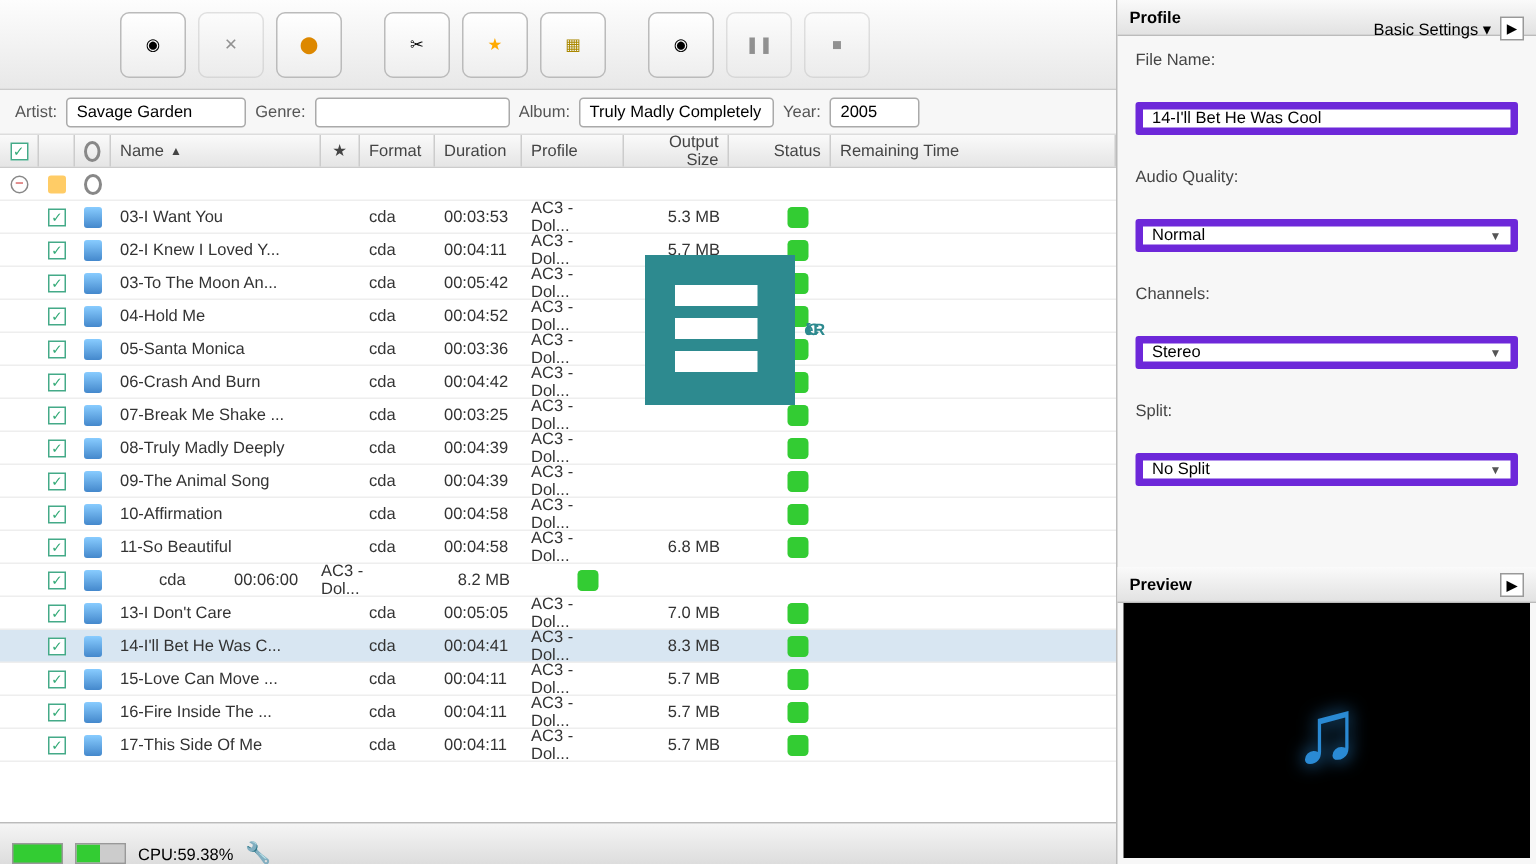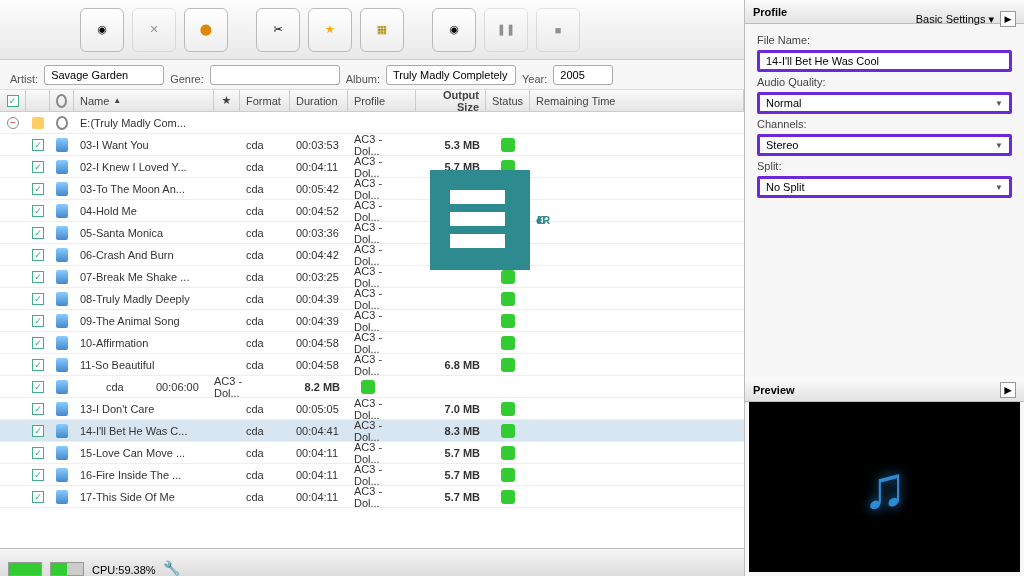--- a/index.html
+++ b/index.html
@@ -2,61 +2,61 @@
 <html><head>
 <meta charset="utf-8">
 <style>
 * { margin: 0; padding: 0; box-sizing: border-box; font-family: Arial, sans-serif; font-size: 11px; }
 body { background: #f0f0f0; width: 1024px; height: 576px; overflow: hidden; display: flex; }
 .main { flex: 1; display: flex; flex-direction: column; background: #fff; }
 .toolbar { height: 60px; background: linear-gradient(#fdfdfd,#e8e8e8); display: flex; align-items: center; padding: 0 80px; gap: 8px; border-bottom: 1px solid #ccc; }
 .tbtn { width: 44px; height: 44px; border: 1px solid #bbb; border-radius: 6px; background: linear-gradient(#fff,#eee); display: flex; align-items: center; justify-content: center; font-size: 22px; cursor: pointer; }
 .tbtn.disabled { opacity: 0.4; }
 .tsep { width: 12px; }
-.meta { height: 30px; display: flex; align-items: flex-end; padding: 4px 10px; gap: 6px; background: #f7f7f7; border-bottom: 1px solid #ddd; }
+.meta { height: 30px; display: flex; align-items: center; padding: 4px 10px; gap: 6px; background: #f7f7f7; border-bottom: 1px solid #ddd; }
 .meta label { color: #555; }
 .meta input { border: 1px solid #aaa; border-radius: 3px; padding: 2px 6px; height: 20px; background: #fff; }
 .meta input.artist { width: 120px; }
 .meta input.genre { width: 130px; }
 .meta input.album { width: 130px; }
 .meta input.year { width: 60px; }
 .thead { height: 22px; display: flex; align-items: center; background: linear-gradient(#fafafa,#e5e5e5); border-bottom: 1px solid #ccc; }
 .th { border-right: 1px solid #ccc; padding: 0 6px; color: #444; display: flex; align-items: center; height: 100%; }
 .col-chk { width: 26px; justify-content: center; }
 .col-ic { width: 24px; justify-content: center; }
 .col-cd { width: 24px; justify-content: center; }
 .col-name { width: 140px; }
 .col-star { width: 26px; justify-content: center; }
 .col-fmt { width: 50px; }
 .col-dur { width: 58px; }
 .col-prof { width: 68px; }
-.col-out { width: 70px; text-align: right; justify-content: flex-end; font-weight: bold; }
-.col-stat { width: 44px; justify-content: center; }
+.col-out { width: 70px; text-align: right; justify-content: flex-end; }
+.col-stat { width: 44px; justify-content: center; margin-left: 24px; }
 .col-rem { flex: 1; }
 .tbody { flex: 1; overflow-y: auto; background: #fff; }
 .row { height: 22px; display: flex; align-items: center; border-bottom: 1px solid #eee; }
 .row.sel { background: #d8e6f2; }
 .row .td { padding: 0 6px; color: #333; display: flex; align-items: center; height: 100%; }
 .chk { width: 12px; height: 12px; border: 1px solid #4a8; background: #fff; display: inline-flex; align-items: center; justify-content: center; font-size: 9px; color: #3a7; }
 .fic { width: 14px; height: 14px; background: linear-gradient(#8cf,#48c); border-radius: 2px; display: inline-block; }
 .folder { width: 16px; height: 12px; background: #fc6; border-radius: 2px; display: inline-block; }
 .disc { width: 14px; height: 14px; border: 2px solid #888; border-radius: 50%; display: inline-block; }
 .minus { width: 12px; height: 12px; border: 1px solid #888; border-radius: 50%; color: #c33; display: inline-flex; align-items: center; justify-content: center; font-size: 10px; line-height: 1; }
 .stat { width: 14px; height: 14px; background: #3c3; border-radius: 3px; display: inline-block; }
 .statusbar { height: 28px; background: linear-gradient(#f5f5f5,#ddd); border-top: 1px solid #bbb; display: flex; align-items: flex-end; padding: 0 8px; gap: 8px; }
 .pbar { width: 34px; height: 14px; background: #3c3; border: 1px solid #999; }
 .pbar.g2 { background: linear-gradient(90deg,#3c3 50%,#ccc 50%); }
 .wrench { font-size: 14px; }
 .side { width: 280px; background: #f7f7f7; border-left: 1px solid #bbb; display: flex; flex-direction: column; }
 .shead { height: 24px; background: linear-gradient(#fafafa,#e2e2e2); border-bottom: 1px solid #bbb; display: flex; align-items: center; padding: 0 8px; font-weight: bold; justify-content: space-between; }
 .shead .rt { display: flex; align-items: center; gap: 6px; font-weight: normal; margin-top: 15px; }
 .playarrow { width: 16px; height: 16px; border: 1px solid #999; background: #fff; display: flex; align-items: center; justify-content: center; font-size: 9px; }
-.sbody { padding: 10px 12px; display: flex; flex-direction: column; gap: 4px; }
+.sbody { padding: 10px 12px; display: flex; flex-direction: column; gap: 22px; }
 .sbody label { color: #444; }
-.sinput, .ssel { border: 3px solid #6d28d9; background: #fff; padding: 3px 6px; height: 22px; width: 100%; border-radius: 2px; }
+.sinput, .ssel { border: 5px solid #6d28d9; background: #fff; padding: 3px 6px; height: 22px; width: 100%; border-radius: 2px; }
 .ssel { display: flex; align-items: center; justify-content: space-between; cursor: pointer; }
 .ssel::after { content: "▼"; font-size: 8px; color: #555; }
 .preview { height: 170px; background: #000; margin: 0 4px 4px 4px; display: flex; align-items: center; justify-content: center; }
 .note { color: #2a8ad4; font-size: 60px; text-shadow: 0 0 12px #2a8ad4; }
 .watermark { position: absolute; left: 430px; top: 170px; font-size: 110px; font-weight: bold; color: #2d8a8f; letter-spacing: -4px; pointer-events: none; display: flex; align-items: center; z-index: 50; }
 .wm-f { width: 100px; height: 100px; background: #2d8a8f; margin-right: 8px; position: relative; }
 .wm-f::before { content: ""; position: absolute; left: 20px; top: 20px; width: 55px; height: 14px; background: #fff; box-shadow: 0 22px 0 #fff, 0 44px 0 #fff; }
 .sort-arrow { font-size: 8px; margin-left: 4px; }
 </style>
 </head>
@@ -131,21 +131,20 @@
     <div class="row">
       <div class="td col-chk">
           <span class="minus">−</span>
         </div>
       <div class="td col-ic">
           <span class="folder"></span>
         </div>
       <div class="td col-cd">
           <span class="disc"></span>
         </div>
-      <div class="td col-name">E:(Truly Madly Com...</div>
     </div>
     <div id="rows">
         <div class="row">
           <div class="td col-chk"></div>
           <div class="td col-ic">
             <span class="chk">✓</span>
           </div>
           <div class="td col-cd">
             <span class="fic"></span>
           </div>

